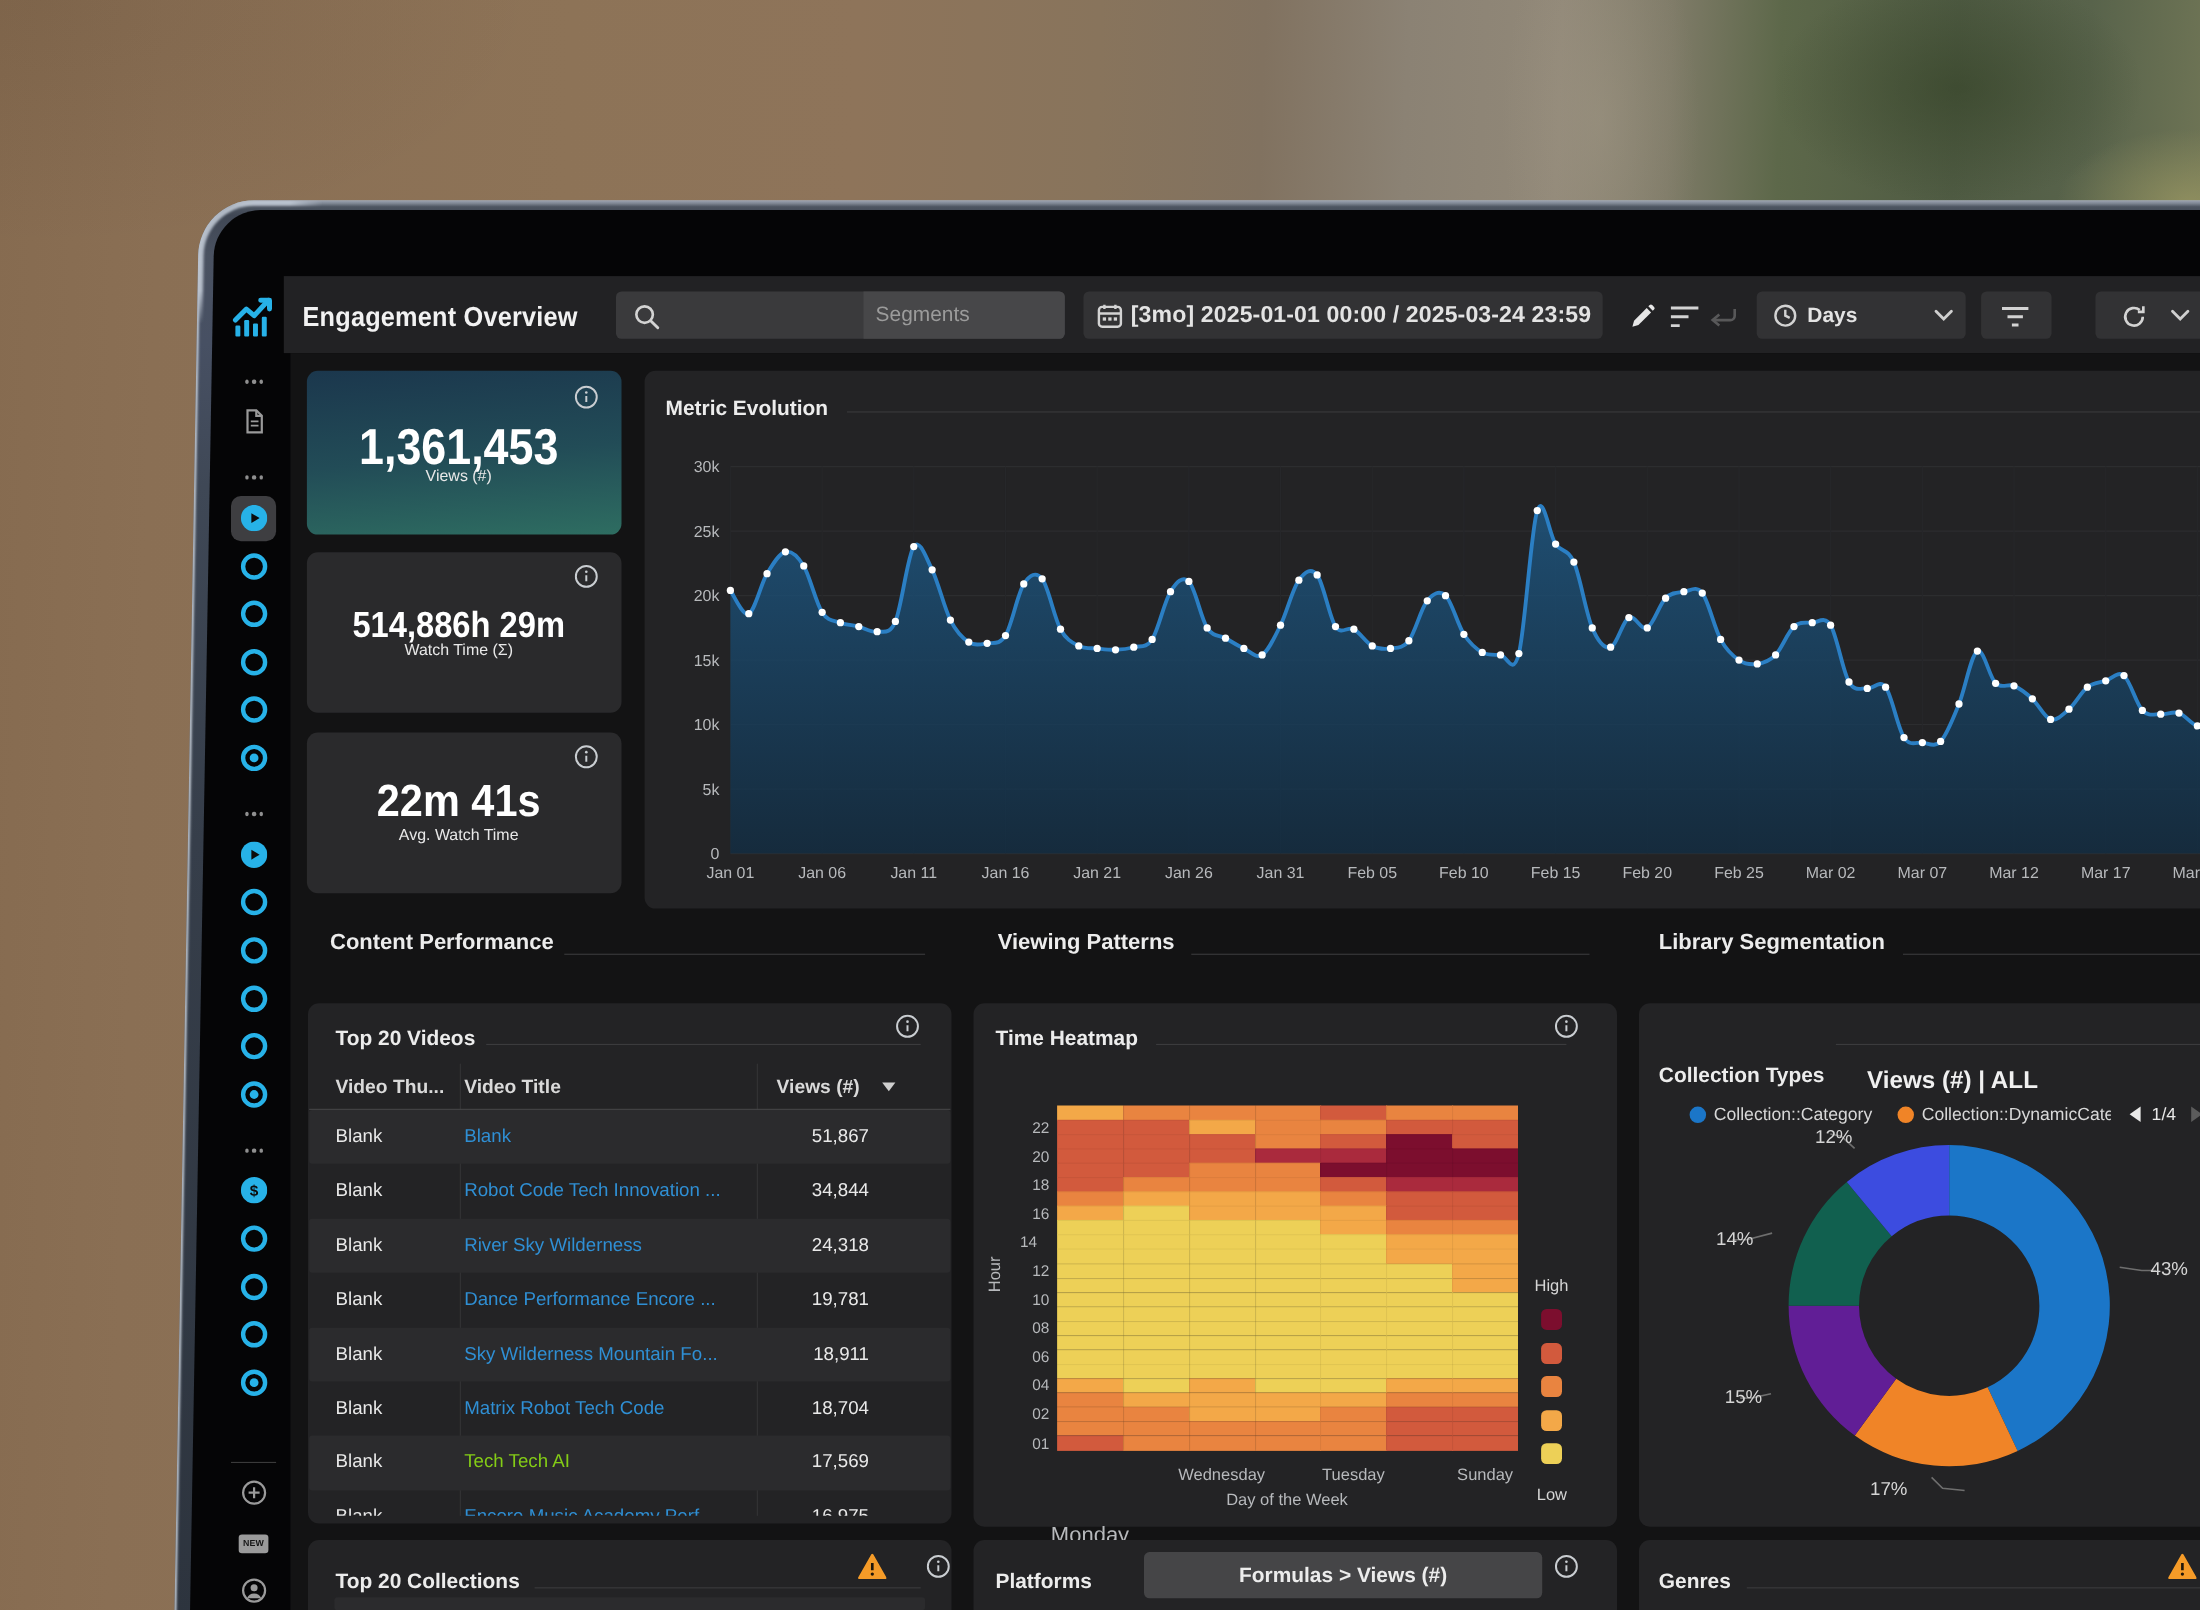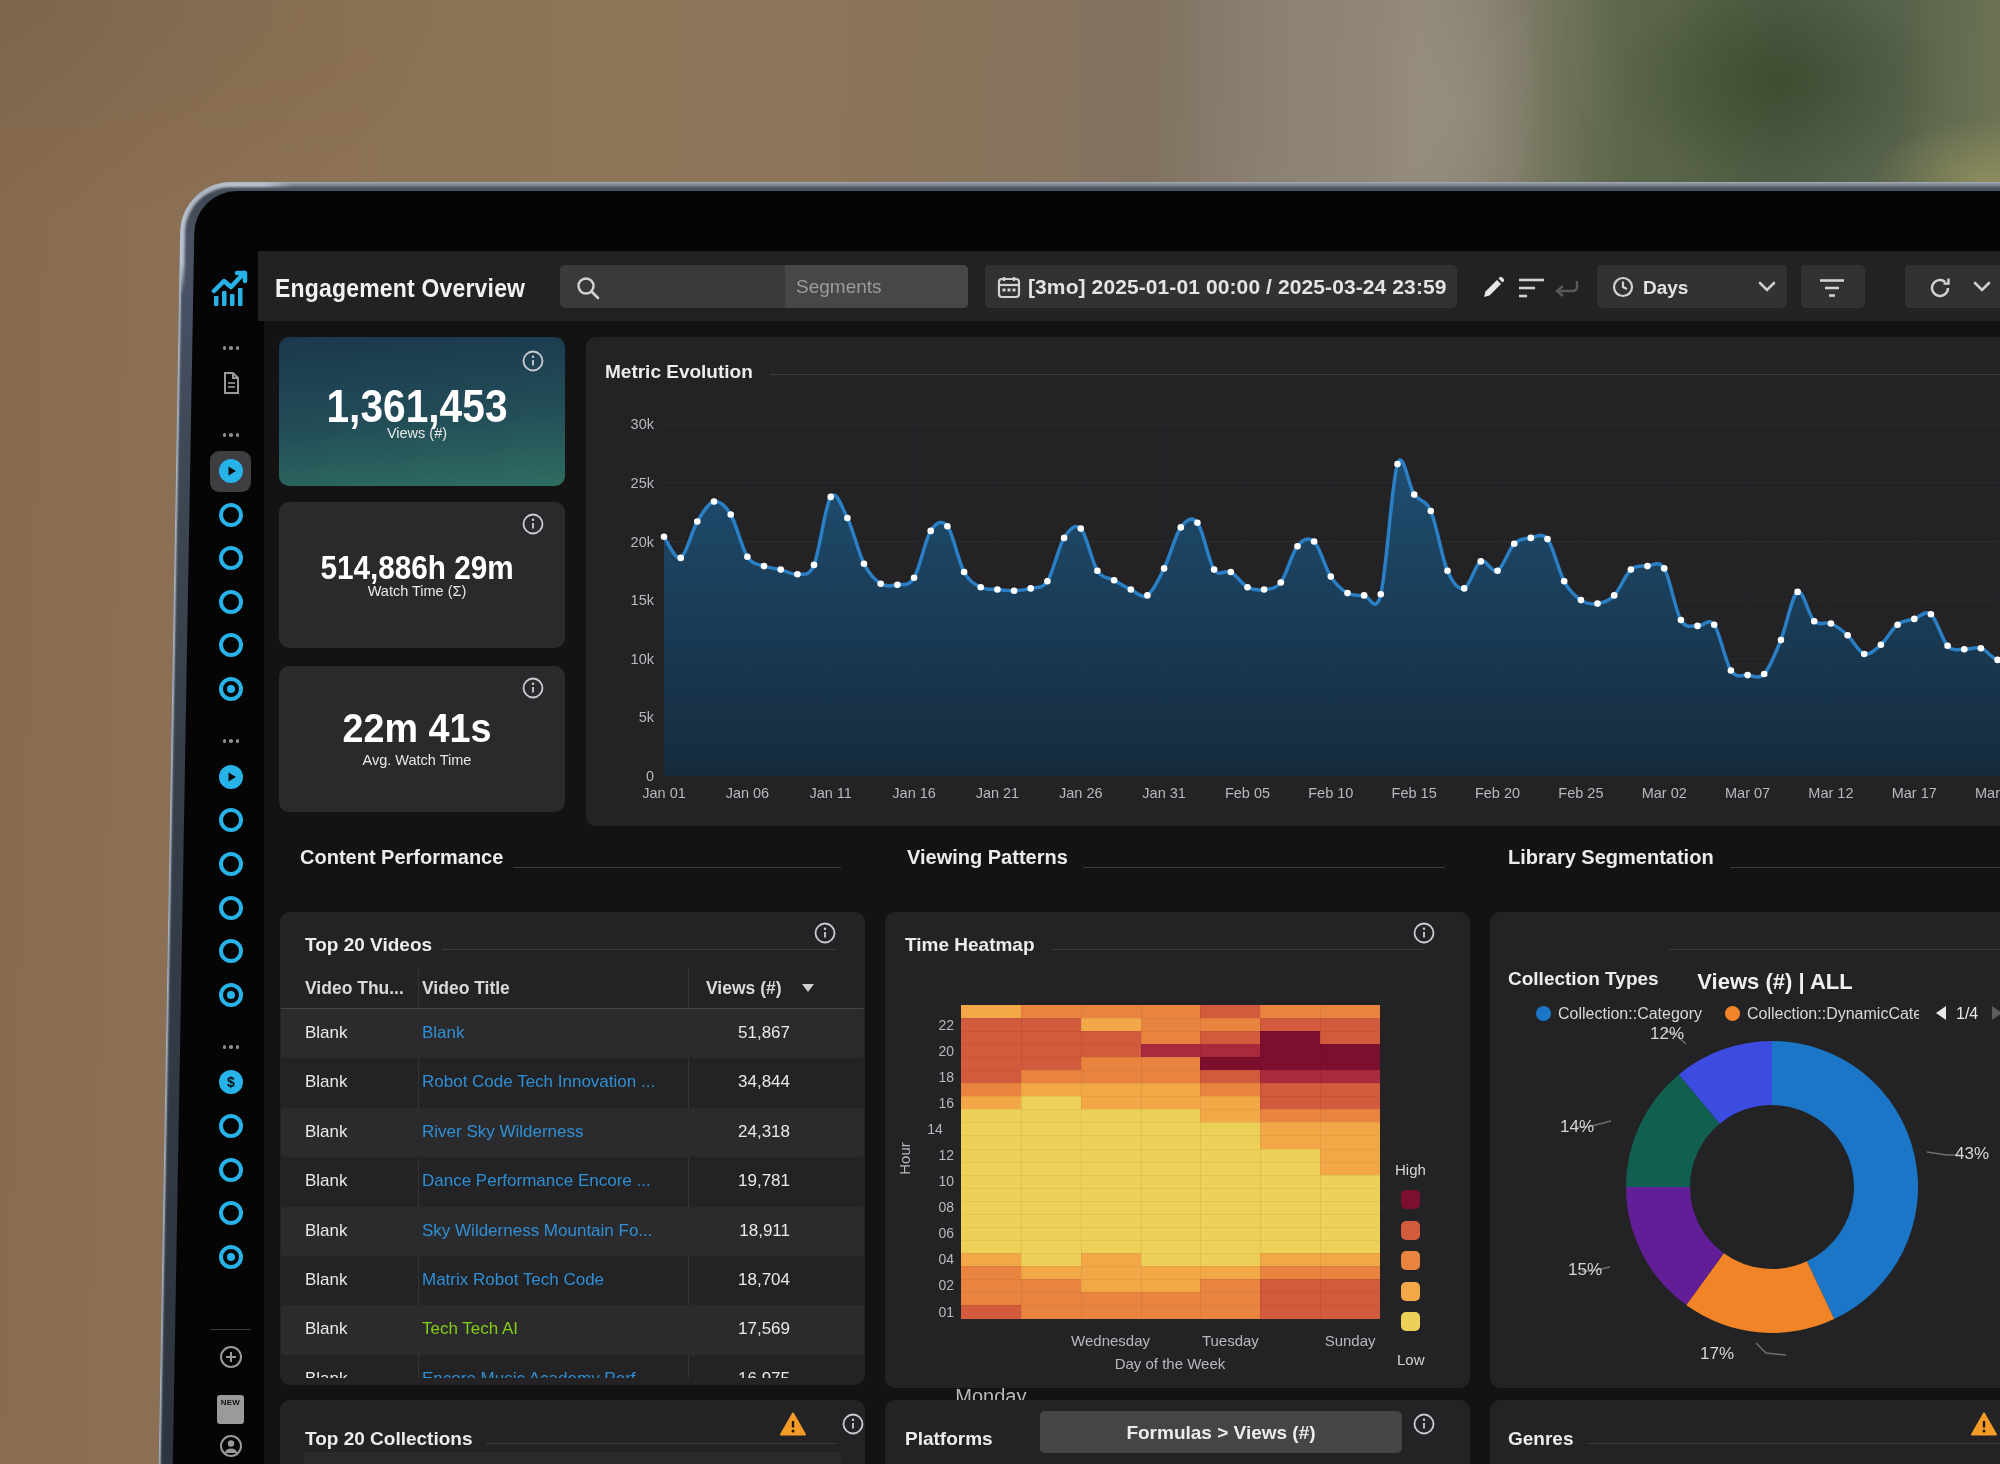--- a/index.html
+++ b/index.html
@@ -162,21 +162,21 @@
       <div class="ring" style="top:1201px"></div>
       <div class="ring" style="top:1245px">
         <b></b>
       </div>
       <div style="position:absolute;left:210px;top:1329px;width:41px;height:1px;background:#3a3a3a"></div>
       <svg class="sicon" style="top:1345px" width="24" height="24" viewBox="0 0 24 24">
         <circle cx="12" cy="12" r="10" fill="none" stroke="#9a9a9a" stroke-width="2"></circle>
         <line x1="12" y1="7" x2="12" y2="17" stroke="#9a9a9a" stroke-width="2"></line>
         <line x1="7" y1="12" x2="17" y2="12" stroke="#9a9a9a" stroke-width="2"></line>
       </svg>
-      <div style="position:absolute;left:217px;top:1395px;width:27px;height:29px;background:#9a9a9a;border-radius:3px;font-size:8px;font-weight:bold;color:#151515;text-align:center;line-height:15px;letter-spacing:0.2px">NEW</div>
+      <div style="position:absolute;left:217px;top:1395px;width:27px;height:17px;background:#9a9a9a;border-radius:3px;font-size:8px;font-weight:bold;color:#151515;text-align:center;line-height:15px;letter-spacing:0.2px">NEW</div>
       <svg class="sicon" style="top:1434px" width="24" height="24" viewBox="0 0 24 24">
         <circle cx="12" cy="12" r="10" fill="none" stroke="#9a9a9a" stroke-width="2"></circle>
         <circle cx="12" cy="9.5" r="3.2" fill="#9a9a9a"></circle>
         <path d="M5.5 19 a7 7 0 0 1 13 0" fill="#9a9a9a"></path>
       </svg>
 
 <div class="card" style="top:337px;height:149px;background:linear-gradient(175deg,#1b374d 0%,#224c57 52%,#2e6d61 100%)"></div>
 <div class="card" style="top:502px;height:146px"></div>
 <div class="card" style="top:666px;height:146px"></div>
 <svg style="position:absolute;left:522px;top:350px" width="22" height="22" viewBox="0 0 22 22">

